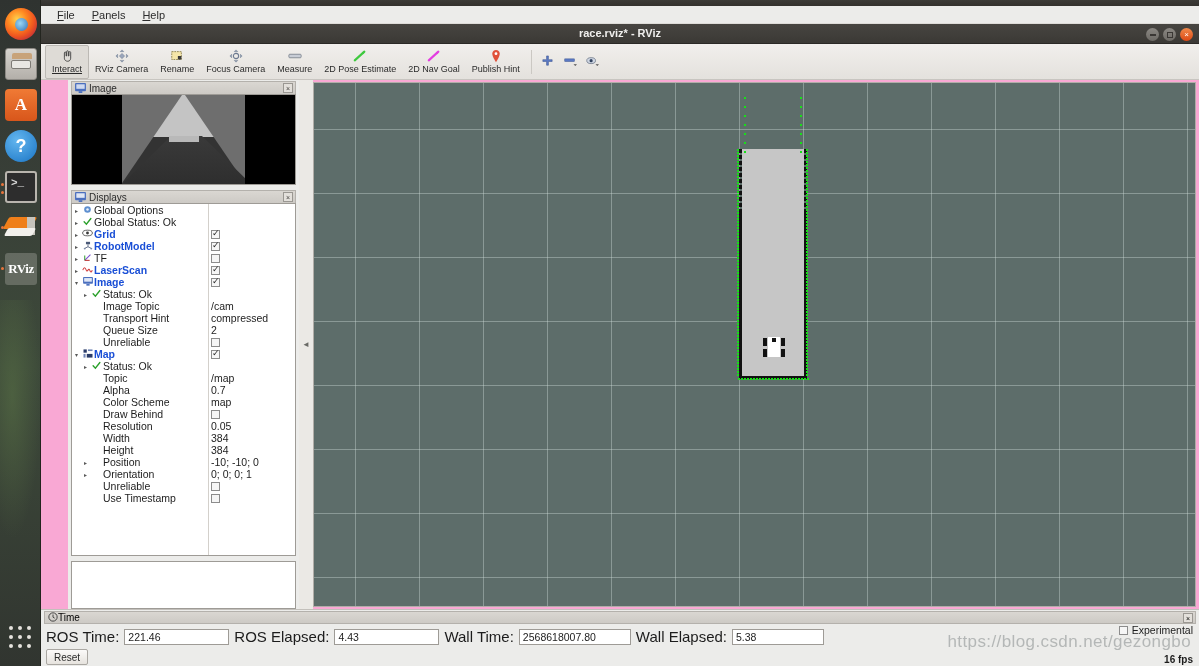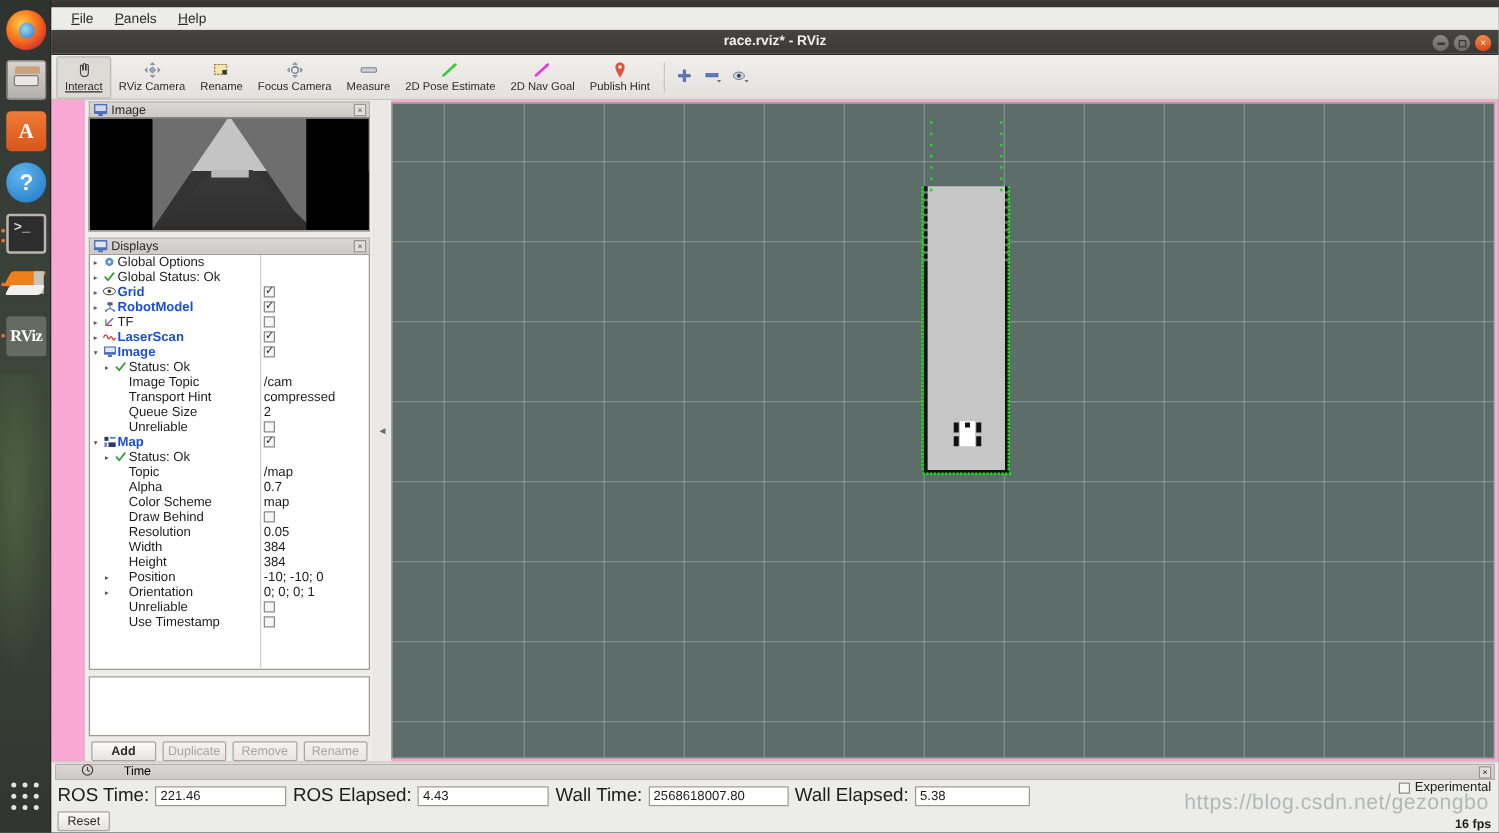--- a/index.html
+++ b/index.html
@@ -173,21 +173,21 @@
   .wallpx{ position:absolute; background:#111; }
   .scanpt{ position:absolute; width:2px;height:2px;background:#18e018; }
   #robot{ position:absolute; left:449px; top:252px; width:22px;height:24px;}
   #robot .body{ position:absolute; left:5px; top:2px; width:12px;height:20px; background:#fff;}
   #robot .w{ position:absolute; width:4px;height:8px;background:#111;}
   #robot .sensor{ position:absolute; left:9px; top:3px; width:4px;height:4px;background:#111;}
 
   
   #timepanel{ flex:none; background:#ececea; border-top:1px solid #c3c0bb; }
   #time-title{ height:13px; background:linear-gradient(#dad7d2,#cdcac5); border:1px solid #b4b1ac;
-     display:flex;align-items:center;padding:0 20px; font-size:10px; position:relative; margin:1px 3px 0 3px;gap:24px;}
+     display:flex;align-items:center;padding:0 3px; font-size:10px; position:relative; margin:1px 3px 0 3px;}
   #time-fields{ height:22px; display:flex; align-items:center; padding:3px 5px 0 5px; gap:5px; }
   .tf-label{ font-size:15px; color:#1c1c1c; white-space:nowrap; }
   .tf-input{ height:16px; background:#fff; border:1px solid #9e9b96; font-size:10.5px;
      padding:0 3px; display:flex; align-items:center; color:#1c1c1c;}
   #tf1{ width:105px;} #tf2{ width:105px;} #tf3{ width:112px;} #tf4{ width:92px;}
   #time-foot{ height:20px; display:flex; align-items:center; padding:2px 5px 0 5px; gap:7px; position:relative;}
   #reset-btn{ height:16px; padding:0 7px; border:1px solid #aaa7a2; border-radius:2px;
      background:linear-gradient(#fbfaf9,#e6e3de); font-size:10px; display:flex;align-items:center; color:#2b2b2b;}
   #hints{ font-size:10px; color:#333;}
   #hints b{ color:#111; }
@@ -596,26 +596,20 @@
                 <span class="ico"></span>
                 <span class="lbl">Use Timestamp</span>
                 <span class="chk"><span class="cb"></span></span>
               </div>
             </div>
         </div>
 
         <div id="tree-gap"></div>
         <div id="desc-box"></div>
 
-        <div id="btnrow">
-          <div class="dbtn">Add</div>
-          <div class="dbtn dis">Duplicate</div>
-          <div class="dbtn dis">Remove</div>
-          <div class="dbtn dis">Rename</div>
-        </div>
       </div>
     </div>
 
     <div id="splitter">
       <div class="handle">◄</div>
     </div>
 
     <div id="view3d">
       <div id="grid"></div>
       <div id="map-corridor"></div>

